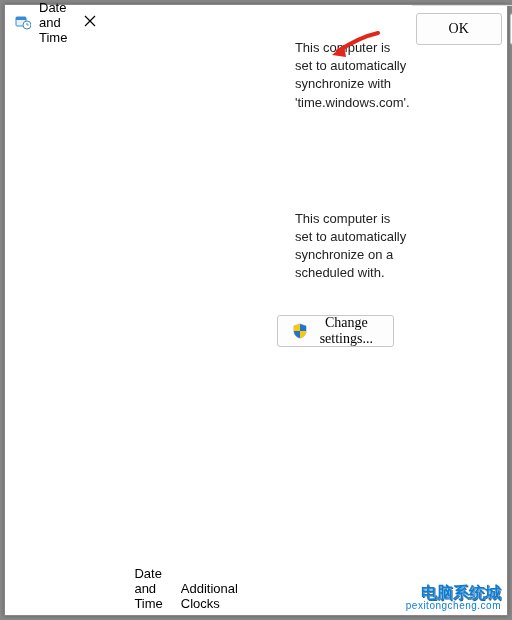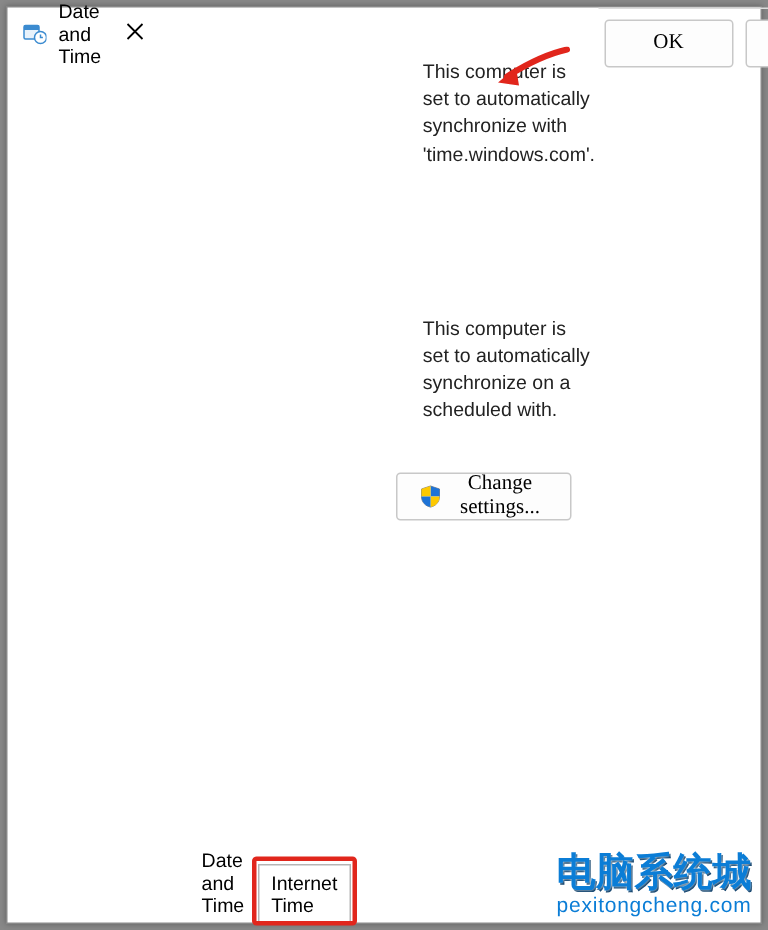--- a/index.html
+++ b/index.html
@@ -28,22 +28,22 @@
   .shield{width:16px;height:16px;display:inline-block;}
   
   .arrow{position:absolute;left:325px;top:26px;width:50px;height:28px;pointer-events:none;z-index:10;}
   
   .footer{height:46px;border-top:1px solid #dcdcdc;display:flex;align-items:center;justify-content:space-between;gap:8px;padding:0 4px;}
   .footer .btn{min-width:86px;justify-content:center;}
   .btn.disabled{color:#0c4a6e;}
   
   .wm1{position:absolute;right:26px;bottom:82px;font-size:46px;font-weight:300;letter-spacing:2px;color:rgba(255,255,255,0.55);pointer-events:none;user-select:none;}
   .wm2{position:absolute;right:6px;bottom:4px;text-align:right;pointer-events:none;user-select:none;}
-  .wm2 .a{font-size:26px;font-weight:700;color:#0b7dd6;text-shadow:0 0 2px #fff,1px 1px 0 #063a66;}
-  .wm2 .b{font-size:14px;color:#0b7dd6;letter-spacing:.5px;display:block;margin-top:-4px;}
+  .wm2 .a{font-size:16px;font-weight:700;color:#0b7dd6;text-shadow:0 0 2px #fff,1px 1px 0 #063a66;}
+  .wm2 .b{font-size:10px;color:#0b7dd6;letter-spacing:.5px;display:block;margin-top:-4px;}
 </style>
 </head>
 <body>
 
 <div class="frame">
   <div class="dialog">
 
     <div class="titlebar">
       <span class="title-icon">
         <svg viewBox="0 0 16 16" width="16" height="16">
@@ -60,26 +60,23 @@
               <path d="M1 1 L11 11 M11 1 L1 11" stroke="#000" stroke-width="1.2"></path>
             </svg>
         </span>
       </button>
     </div>
 
     <div class="tabstrip">
       <div class="tab">
         <span>Date and Time</span>
       </div>
-      <span class="tab-sel-wrap">
-        <div class="tab sel">
-          <span>Internet Time</span>
-        </div>
-        <span class="tab-highlight"></span>
-      </span>
+      <div class="tab">
+        <span>Additional Clocks</span>
+      </div>
     </div>
     <div class="tabline"></div>
 
     <div class="arrow">
       <svg viewBox="0 0 50 28" width="50" height="28">
         <path d="M48 2 Q30 6 8 20" stroke="#e1261c" stroke-width="4" fill="none" stroke-linecap="round"></path>
         <path d="M2 24 L14 14 L16 26 Z" fill="#e1261c"></path>
       </svg>
     </div>
 

